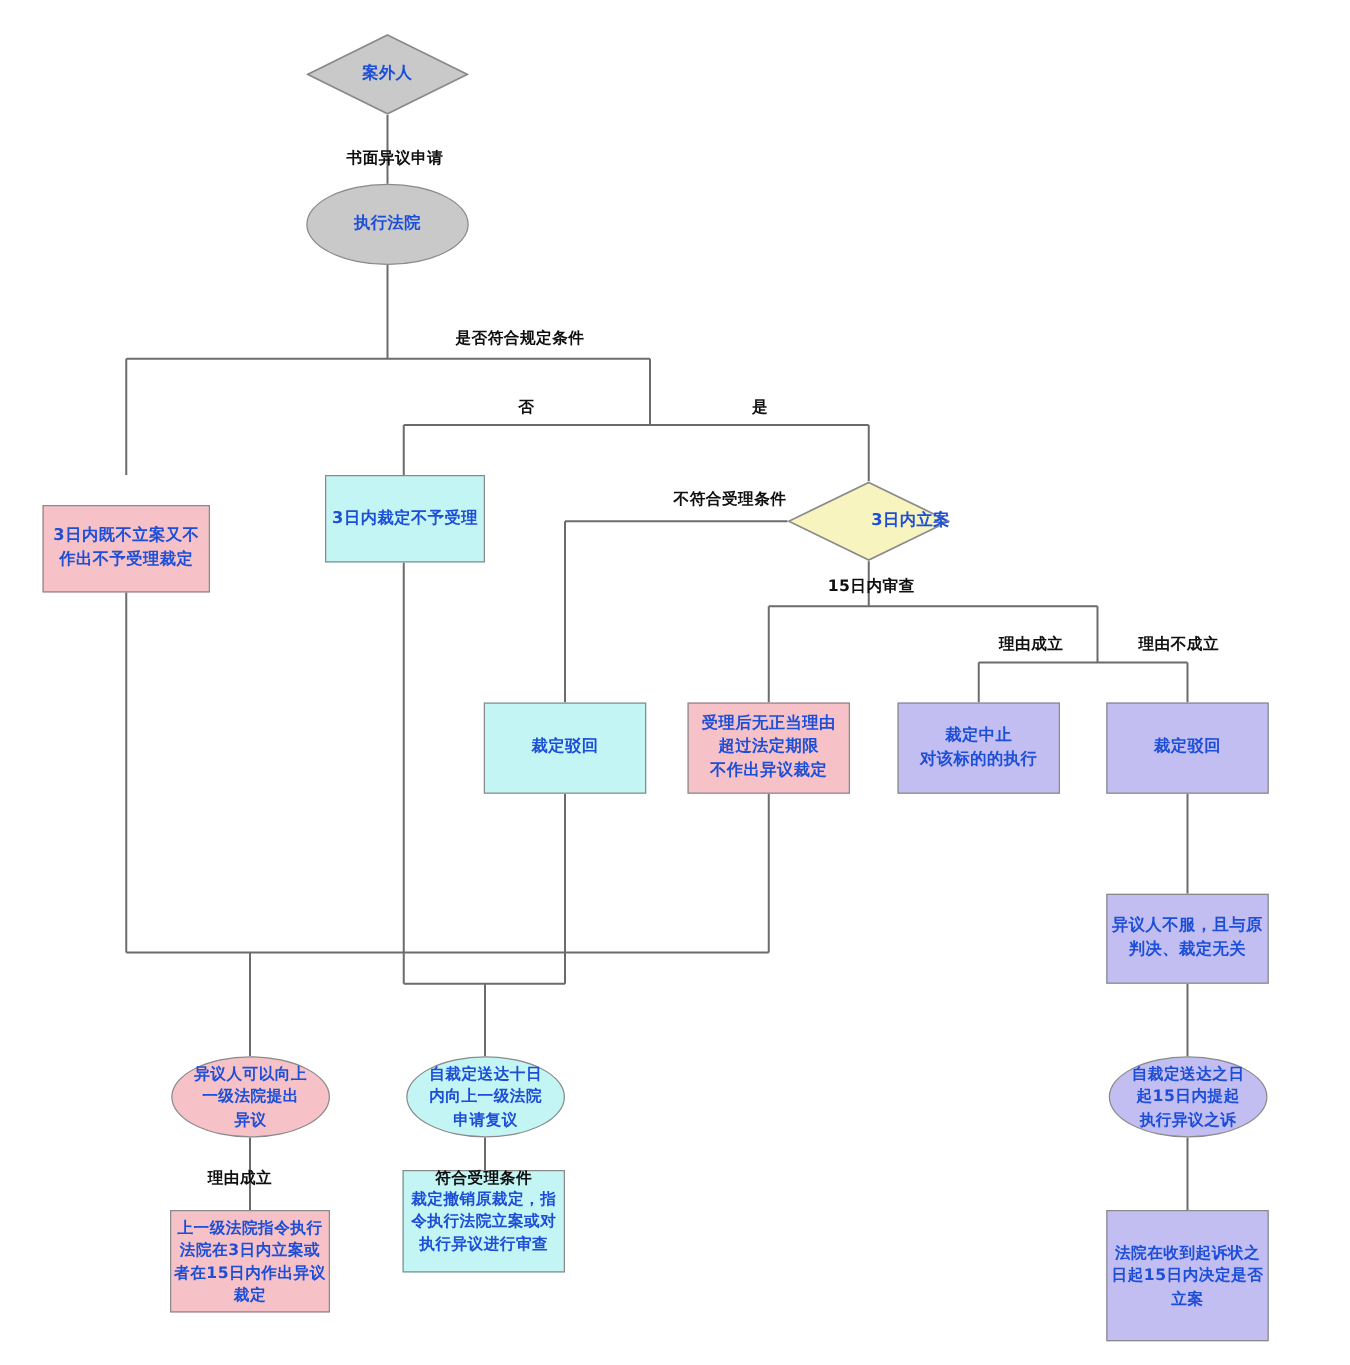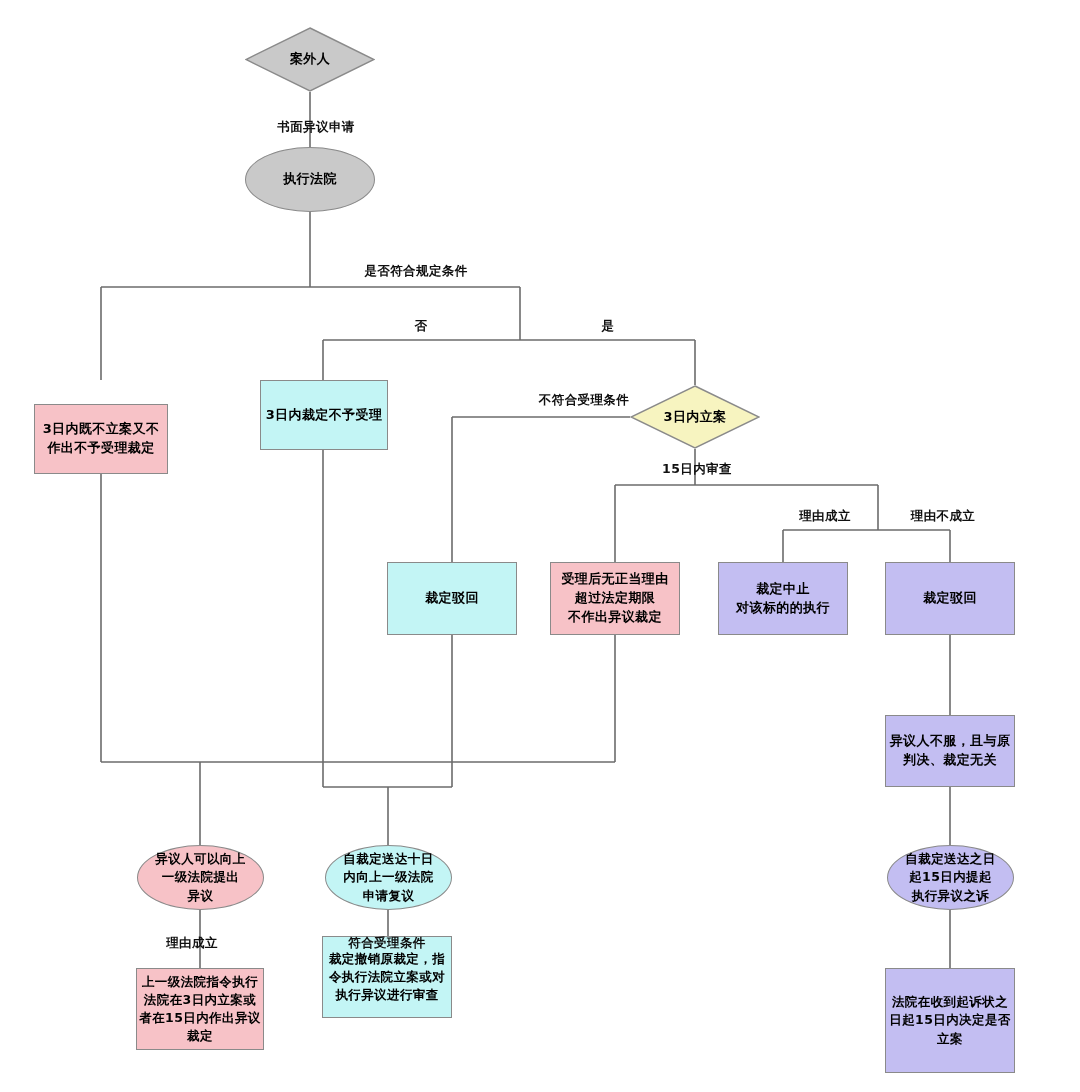--- a/index.html
+++ b/index.html
@@ -21,21 +21,21 @@
     width: 1080px;
     height: 1092px;
   }
   .node {
     position: absolute;
     box-sizing: border-box;
     display: flex;
     align-items: center;
     justify-content: center;
     text-align: center;
-    color: #000000;
+    color: #1d4ed8;
     font-size: 13px;
     line-height: 1.45;
     font-weight: bold;
     white-space: pre-line;
     letter-spacing: 0.4px;
   }
   .node.rect {
     border: 1px solid #8a8a8a;
   }
   .node.ellipse {
@@ -132,21 +132,21 @@
     <span class="diamond-label">案外人</span>
   </div>
 
   <div class="node ellipse" style="left:245px; top:147px; width:130px; height:65px; background:#c9c9c9;">执行法院</div>
 
   <div class="node rect" style="left:34px; top:380px; width:134px; height:70px; background:#f7c2c7;margin-top:24px;">3日内既不立案又不
 作出不予受理裁定</div>
 
   <div class="node rect" style="left:260px; top:380px; width:128px; height:70px; background:#c3f5f5;">3日内裁定不予受理</div>
 
-  <div class="node diamond-wrap" style="left:630px; top:385px; width:130px; height:64px;">
+  <div class="node diamond-wrap" style="left:630px; top:385px; width:130px; height:64px;justify-content:flex-end;">
     <svg class="diamond-shape" viewBox="0 0 130 64" preserveAspectRatio="none">
       <polygon points="65,1 129,32 65,63 1,32" fill="#f7f4c0" stroke="#8a8a8a" stroke-width="1.4"></polygon>
     </svg>
     <span class="diamond-label">3日内立案</span>
   </div>
 
   <div class="node rect" style="left:387px; top:562px; width:130px; height:73px; background:#c3f5f5;">裁定驳回</div>
 
   <div class="node rect" style="left:550px; top:562px; width:130px; height:73px; background:#f7c2c7;">受理后无正当理由
 超过法定期限

